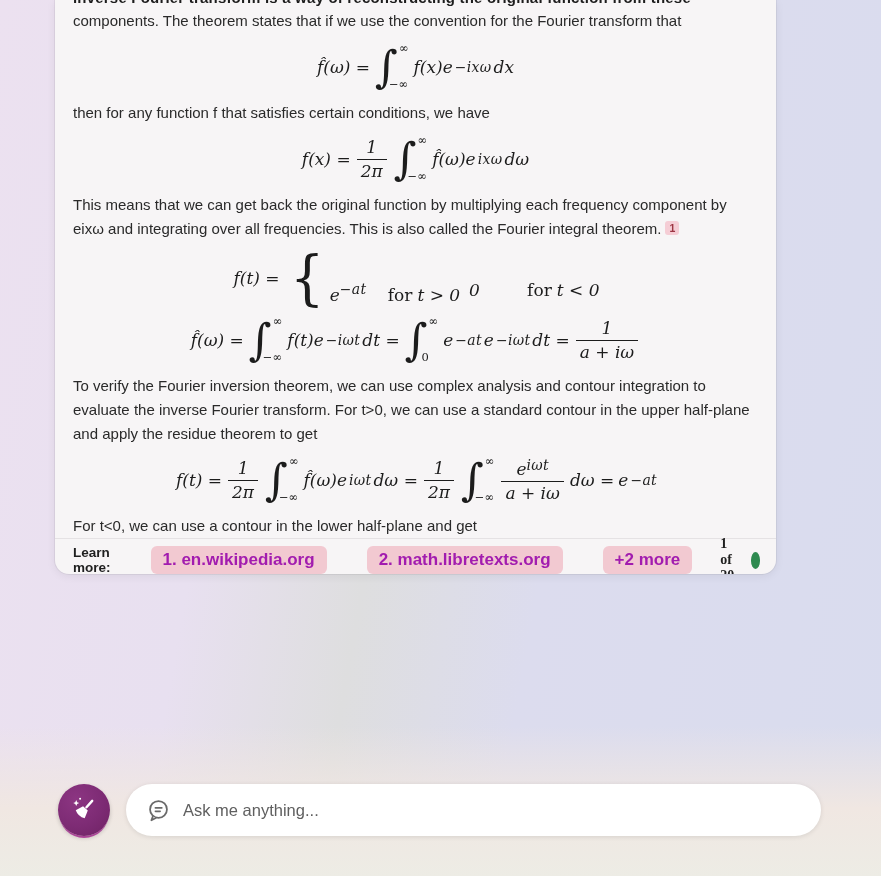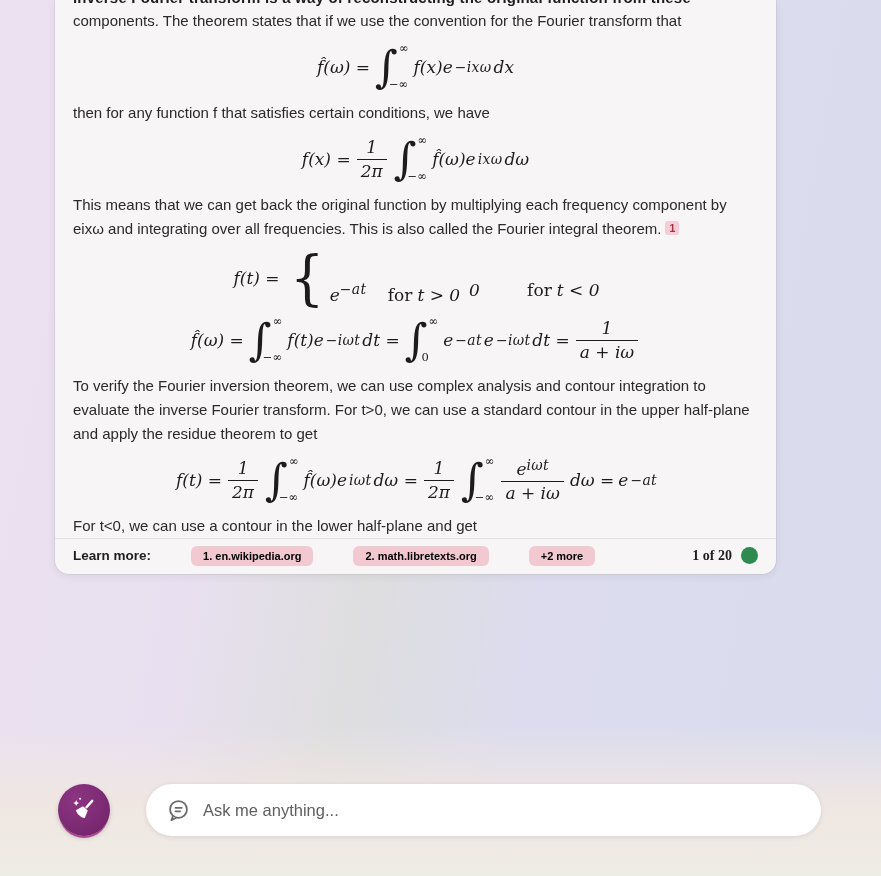--- a/index.html
+++ b/index.html
@@ -57,29 +57,29 @@
   .row{ display:flex; align-items:baseline; }
   .row .cell1{ min-width:58px; }
   .up{ font-style:normal; margin-right:5px; }
   .f-tall{ margin:11px 0; }
 
   
   .divider{ border-top:1px solid #e5e2e4; }
   .footer{ display:flex; align-items:center; height:44px; padding:0 18px 2px;gap:28px; }
   .lm-label{ font-size:13.5px; font-weight:700; color:#1f1f1f; }
   .pill{
-    background:#f2c9d1; color:#000000; font-size:11px; font-weight:700;
+    background:#f2c9d1; color:#a21caf; font-size:17px; font-weight:700;
     padding:4px 12px; border-radius:6px; margin-left:12px; cursor:pointer; white-space:nowrap;
   }
   .footer-right{ margin-left:auto; display:flex; align-items:center;font-family:Liberation Serif, serif; }
   .page-ind{ font-size:14px; font-weight:700; color:#1f1f1f; }
   .status-dot{ width:17px; height:17px; border-radius:50%; background:#2e8a50; margin-left:9px; }
 
   
-  .input-row{ position:absolute; left:58px; top:784px; width:763px; display:flex; z-index:1;gap:20px; }
+  .input-row{ position:absolute; left:58px; top:784px; width:763px; display:flex; z-index:1; }
   .avatar{
     width:52px; height:52px; border-radius:50%;
     background:radial-gradient(circle at 35% 30%, #8c3582 0%, #7d2b74 55%, #6e2263 100%);
     box-shadow:0 2px 4px rgba(0,0,0,0.2), 0 3px 0 -1px #c44fae;
     display:flex; align-items:center; justify-content:center; cursor:pointer; flex-shrink:0;
   }
   .ask-pill{
     flex:1; height:52px; margin-left:16px; background:#ffffff; border-radius:26px;
     box-shadow:0 1px 5px rgba(0,0,0,0.10);
     display:flex; align-items:center; padding:0 20px;

